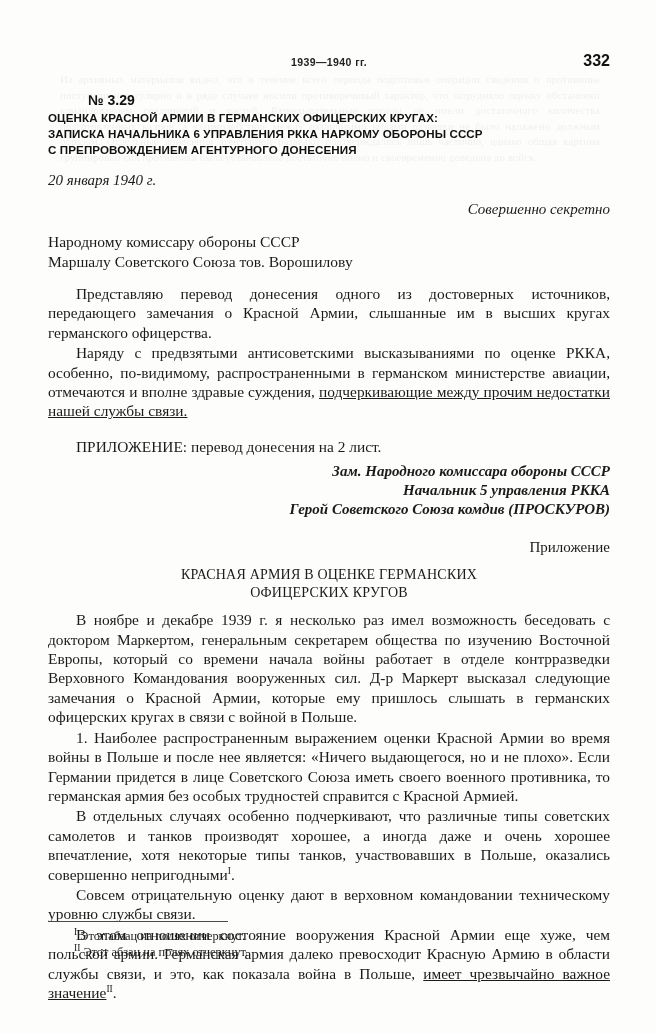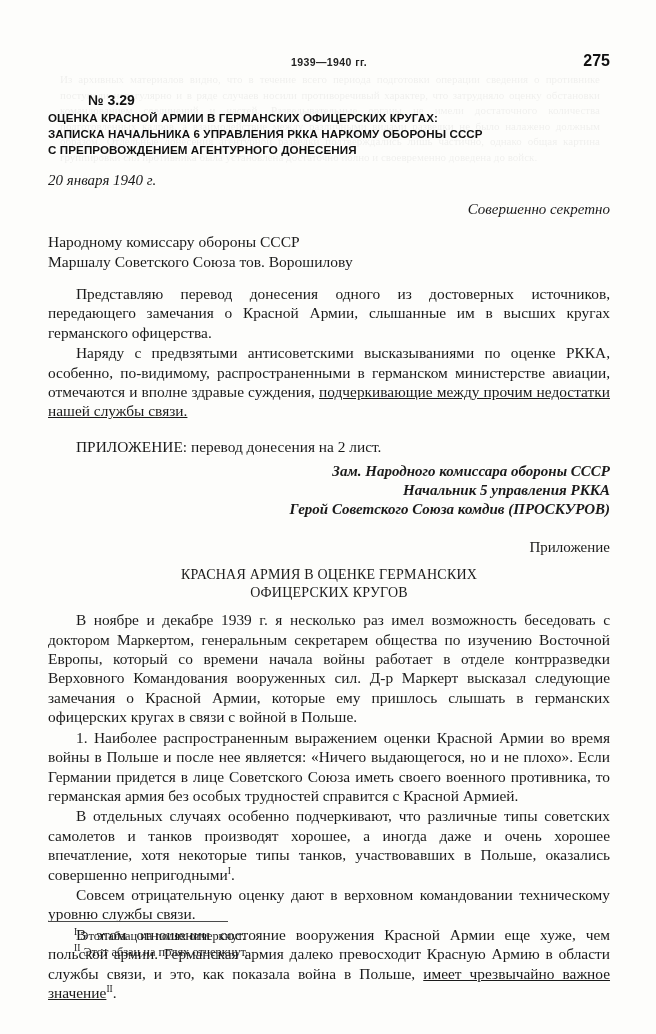--- a/index.html
+++ b/index.html
@@ -163,21 +163,21 @@
 <body>
 
 <div class="page">
 
   <div class="ghost">Из архивных материалов видно, что в течение всего периода подготовки операции сведения о противнике поступали нерегулярно и в ряде случаев носили противоречивый характер, что затрудняло оценку обстановки командованием соединений и частей. Разведывательные органы не имели достаточного количества подготовленных кадров, а взаимодействие между различными видами разведки не было налажено должным образом. Отдельные донесения агентурной разведки подтверждались лишь частично, однако общая картина группировки сил противника была установлена достаточно полно и своевременно доведена до войск.</div>
 
   <div class="content">
 
     <div class="running-head">
       <div class="rh-center">1939—1940 гг.</div>
-      <div class="rh-page">275</div>
+      <div class="rh-page">332</div>
     </div>
 
     <div class="doc-number">№ 3.29</div>
 
     <div class="doc-title">
       <div>ОЦЕНКА КРАСНОЙ АРМИИ В ГЕРМАНСКИХ ОФИЦЕРСКИХ КРУГАХ:</div>
       <div>ЗАПИСКА НАЧАЛЬНИКА 6 УПРАВЛЕНИЯ РККА НАРКОМУ ОБОРОНЫ СССР</div>
       <div>С ПРЕПРОВОЖДЕНИЕМ АГЕНТУРНОГО ДОНЕСЕНИЯ</div>
     </div>
 

